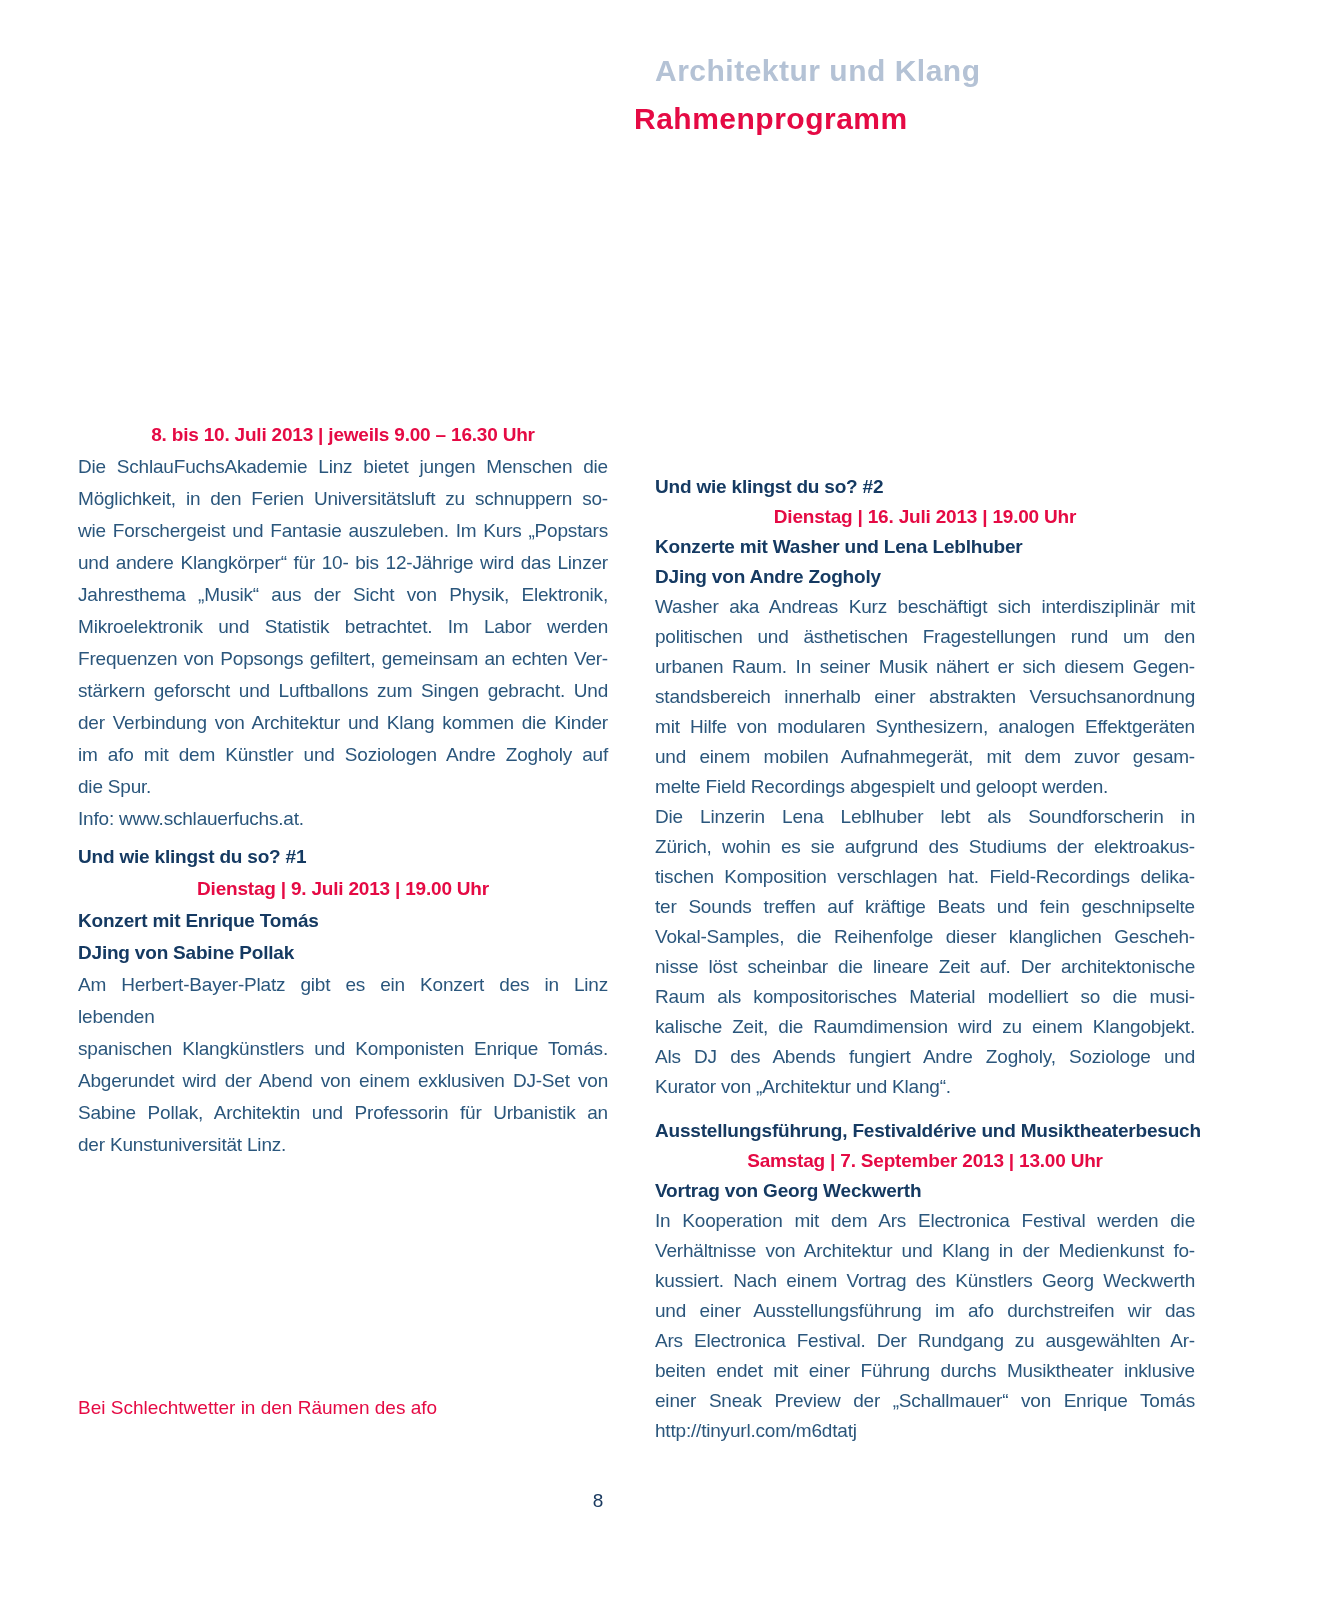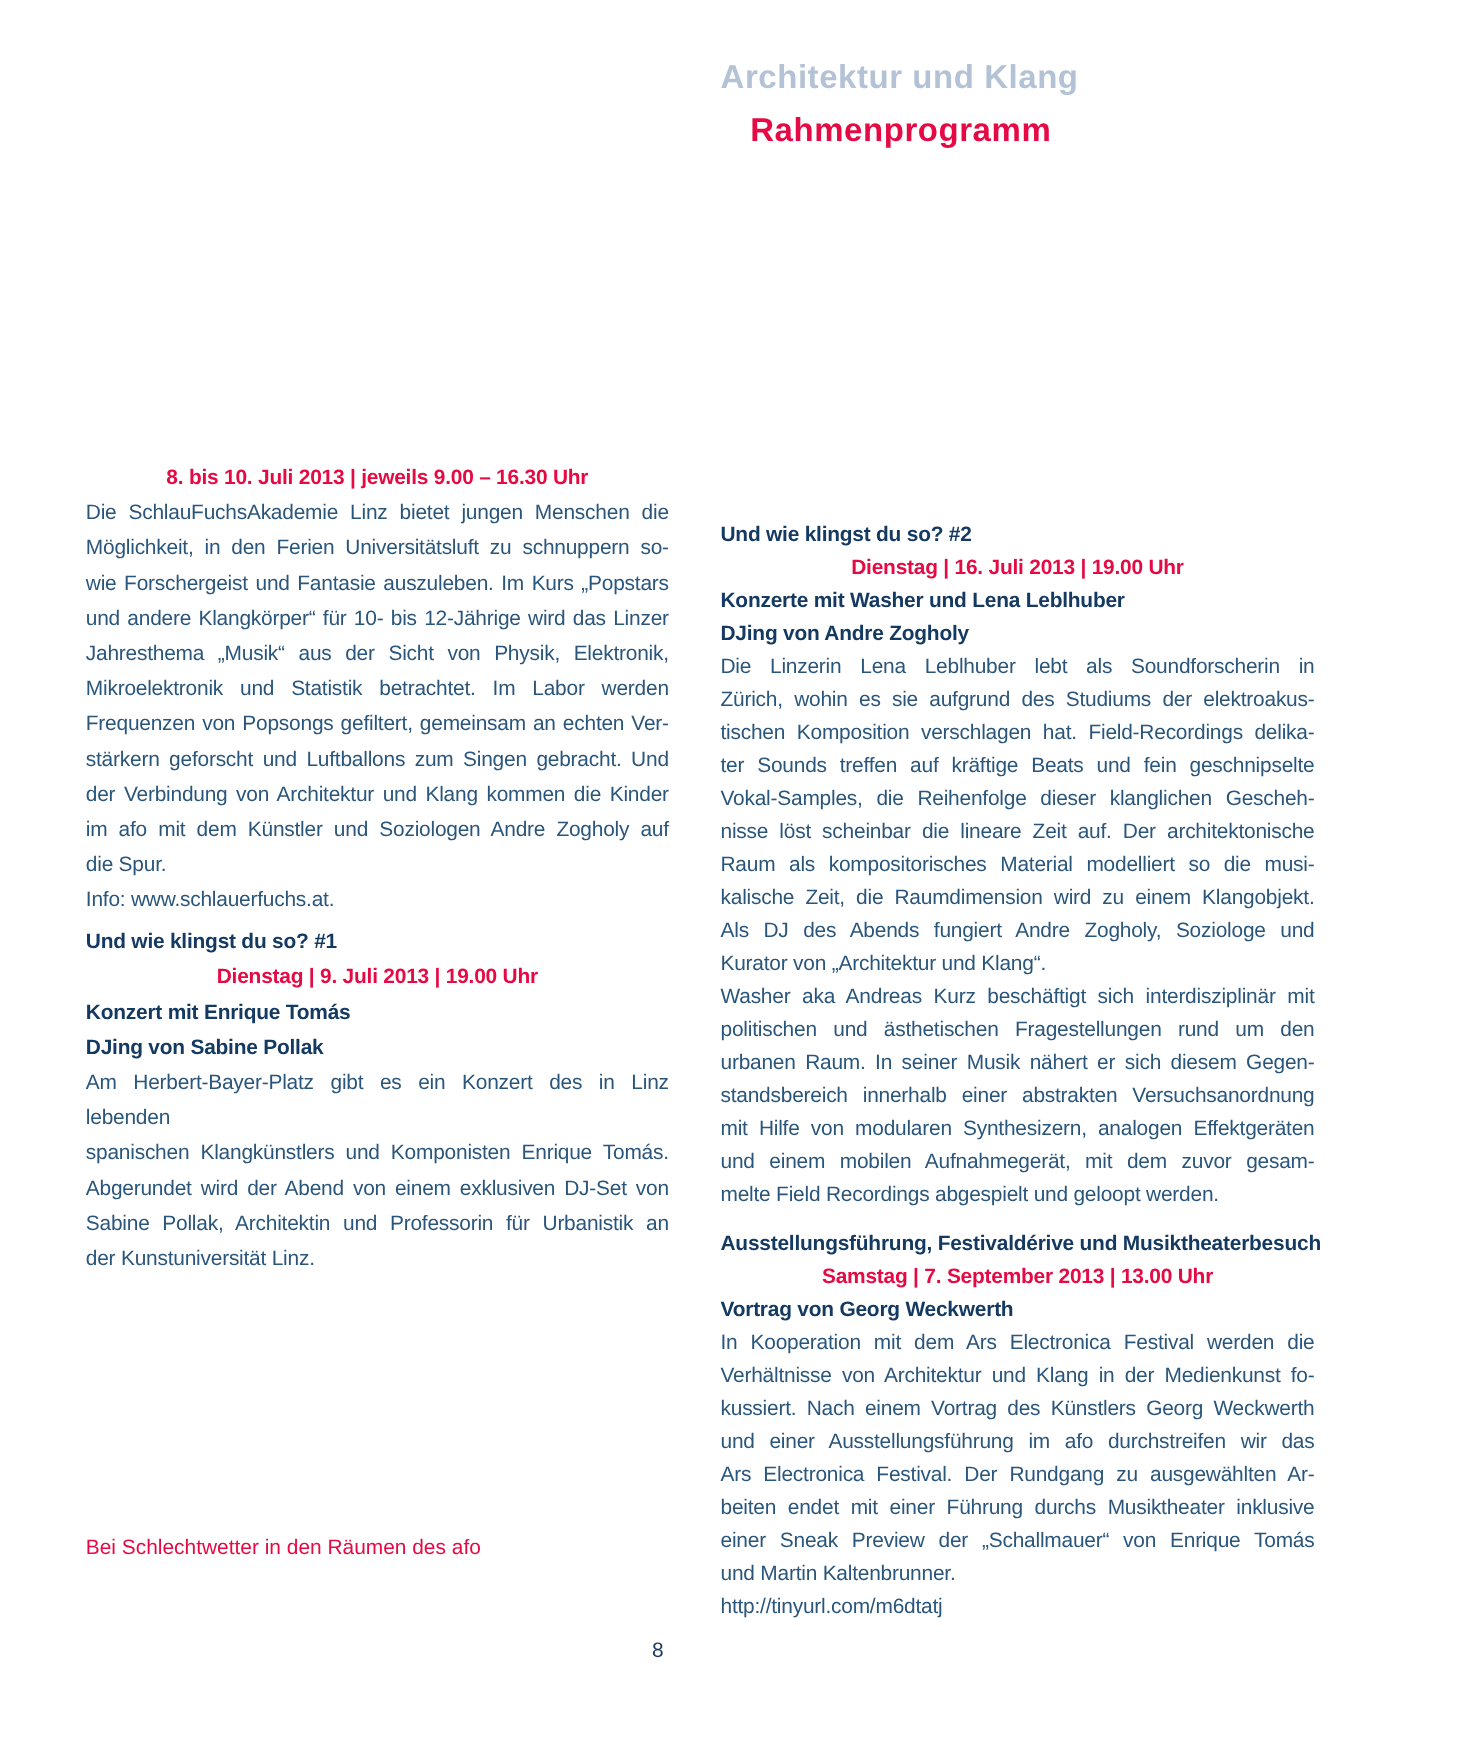--- a/index.html
+++ b/index.html
@@ -9,21 +9,21 @@
     position: relative;
     font-family: "Liberation Sans", sans-serif;
     overflow: hidden;
   }
   .title {
     position: absolute; left: 655px; top: 54px;
     font-size: 30px; font-weight: bold; letter-spacing: 0.5px;
     color: #b4c2d5; white-space: nowrap;
   }
   .subtitle {
-    position: absolute; left: 682px; top: 102px;
+    position: absolute; left: 634px; top: 102px;
     font-size: 30px; font-weight: bold; letter-spacing: 0.5px;
     color: #e50a44; white-space: nowrap;
   }
   .col {
     position: absolute;
     font-size: 19px; color: #2a567c; letter-spacing: -0.2px;
   }
   .col.left  { left: 78px;  top: 419px; width: 530px; line-height: 32px; }
   .col.right { left: 655px; top: 436px; width: 540px; line-height: 30px; margin-top: 36px; }
   .heading, .subheading {
@@ -85,54 +85,53 @@
       </div>
     </div>
   </div>
 <div class="col right" id="right-col">
     <div class="section">
       <div class="heading">Und wie klingst du so? #2</div>
       <div class="date-line">Dienstag | 16. Juli 2013 | 19.00 Uhr</div>
       <div class="subheading">Konzerte mit Washer und Lena Leblhuber</div>
       <div class="subheading">DJing von Andre Zogholy</div>
       <div class="para">
+        <div class="pline">Washer aka Andreas Kurz beschäftigt sich interdisziplinär mit</div>
+        <div class="pline">politischen und ästhetischen Fragestellungen rund um den</div>
+        <div class="pline">urbanen Raum. In seiner Musik nähert er sich diesem Gegen-</div>
+        <div class="pline">standsbereich innerhalb einer abstrakten Versuchsanordnung</div>
+        <div class="pline">mit Hilfe von modularen Synthesizern, analogen Effektgeräten</div>
+        <div class="pline">und einem mobilen Aufnahmegerät, mit dem zuvor gesam-</div>
+        <div class="pline last">melte Field Recordings abgespielt und geloopt werden.</div>
+      </div>
+      <div class="para">
         <div class="pline">Die Linzerin Lena Leblhuber lebt als Soundforscherin in</div>
         <div class="pline">Zürich, wohin es sie aufgrund des Studiums der elektroakus-</div>
         <div class="pline">tischen Komposition verschlagen hat. Field-Recordings delika-</div>
         <div class="pline">ter Sounds treffen auf kräftige Beats und fein geschnipselte</div>
         <div class="pline">Vokal-Samples, die Reihenfolge dieser klanglichen Gescheh-</div>
         <div class="pline">nisse löst scheinbar die lineare Zeit auf. Der architektonische</div>
         <div class="pline">Raum als kompositorisches Material modelliert so die musi-</div>
         <div class="pline">kalische Zeit, die Raumdimension wird zu einem Klangobjekt.</div>
         <div class="pline">Als DJ des Abends fungiert Andre Zogholy, Soziologe und</div>
         <div class="pline last">Kurator von „Architektur und Klang“.</div>
-      </div>
-      <div class="para">
-        <div class="pline">Washer aka Andreas Kurz beschäftigt sich interdisziplinär mit</div>
-        <div class="pline">politischen und ästhetischen Fragestellungen rund um den</div>
-        <div class="pline">urbanen Raum. In seiner Musik nähert er sich diesem Gegen-</div>
-        <div class="pline">standsbereich innerhalb einer abstrakten Versuchsanordnung</div>
-        <div class="pline">mit Hilfe von modularen Synthesizern, analogen Effektgeräten</div>
-        <div class="pline">und einem mobilen Aufnahmegerät, mit dem zuvor gesam-</div>
-        <div class="pline last">melte Field Recordings abgespielt und geloopt werden.</div>
       </div>
     </div>
     <div class="section">
       <div class="heading">Ausstellungsführung, Festivaldérive und Musiktheaterbesuch</div>
       <div class="date-line">Samstag | 7. September 2013 | 13.00 Uhr</div>
       <div class="subheading">Vortrag von Georg Weckwerth</div>
       <div class="para">
         <div class="pline">In Kooperation mit dem Ars Electronica Festival werden die</div>
         <div class="pline">Verhältnisse von Architektur und Klang in der Medienkunst fo-</div>
         <div class="pline">kussiert. Nach einem Vortrag des Künstlers Georg Weckwerth</div>
         <div class="pline">und einer Ausstellungsführung im afo durchstreifen wir das</div>
         <div class="pline">Ars Electronica Festival. Der Rundgang zu ausgewählten Ar-</div>
         <div class="pline">beiten endet mit einer Führung durchs Musiktheater inklusive</div>
         <div class="pline">einer Sneak Preview der „Schallmauer“ von Enrique Tomás</div>
-        <div class="pline last">und Martin Kaltenbrunner.</div>
       </div>
       <div class="para">
         <div class="pline last">http://tinyurl.com/m6dtatj</div>
       </div>
     </div>
   </div>
 
 <div class="note">Bei Schlechtwetter in den Räumen des afo</div>
 <div class="pagenum">8</div>
 

